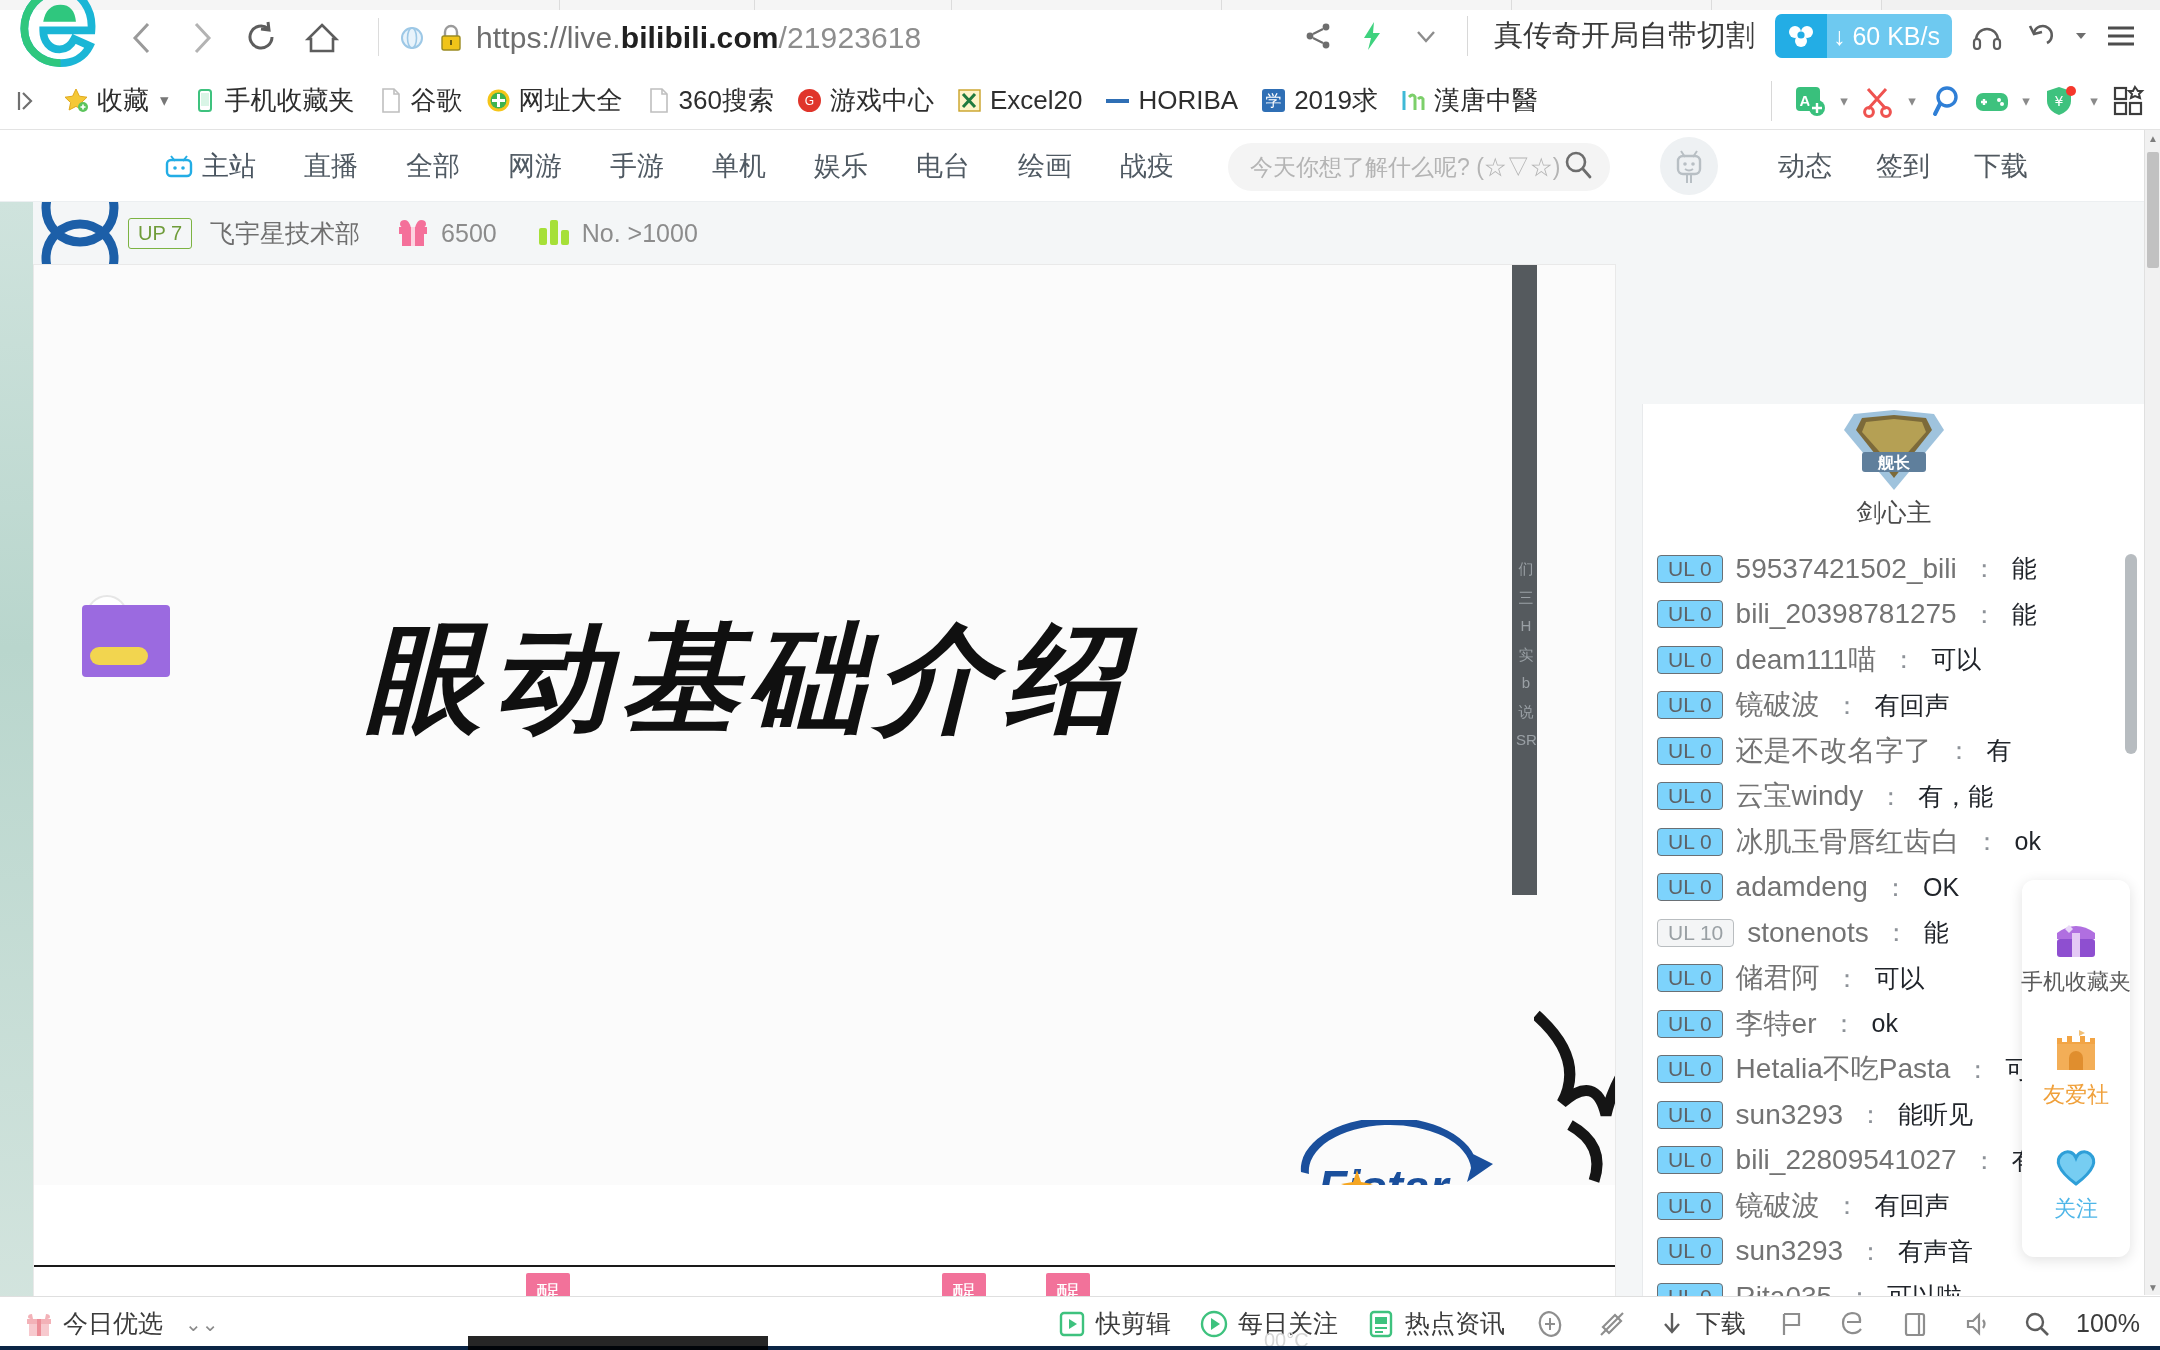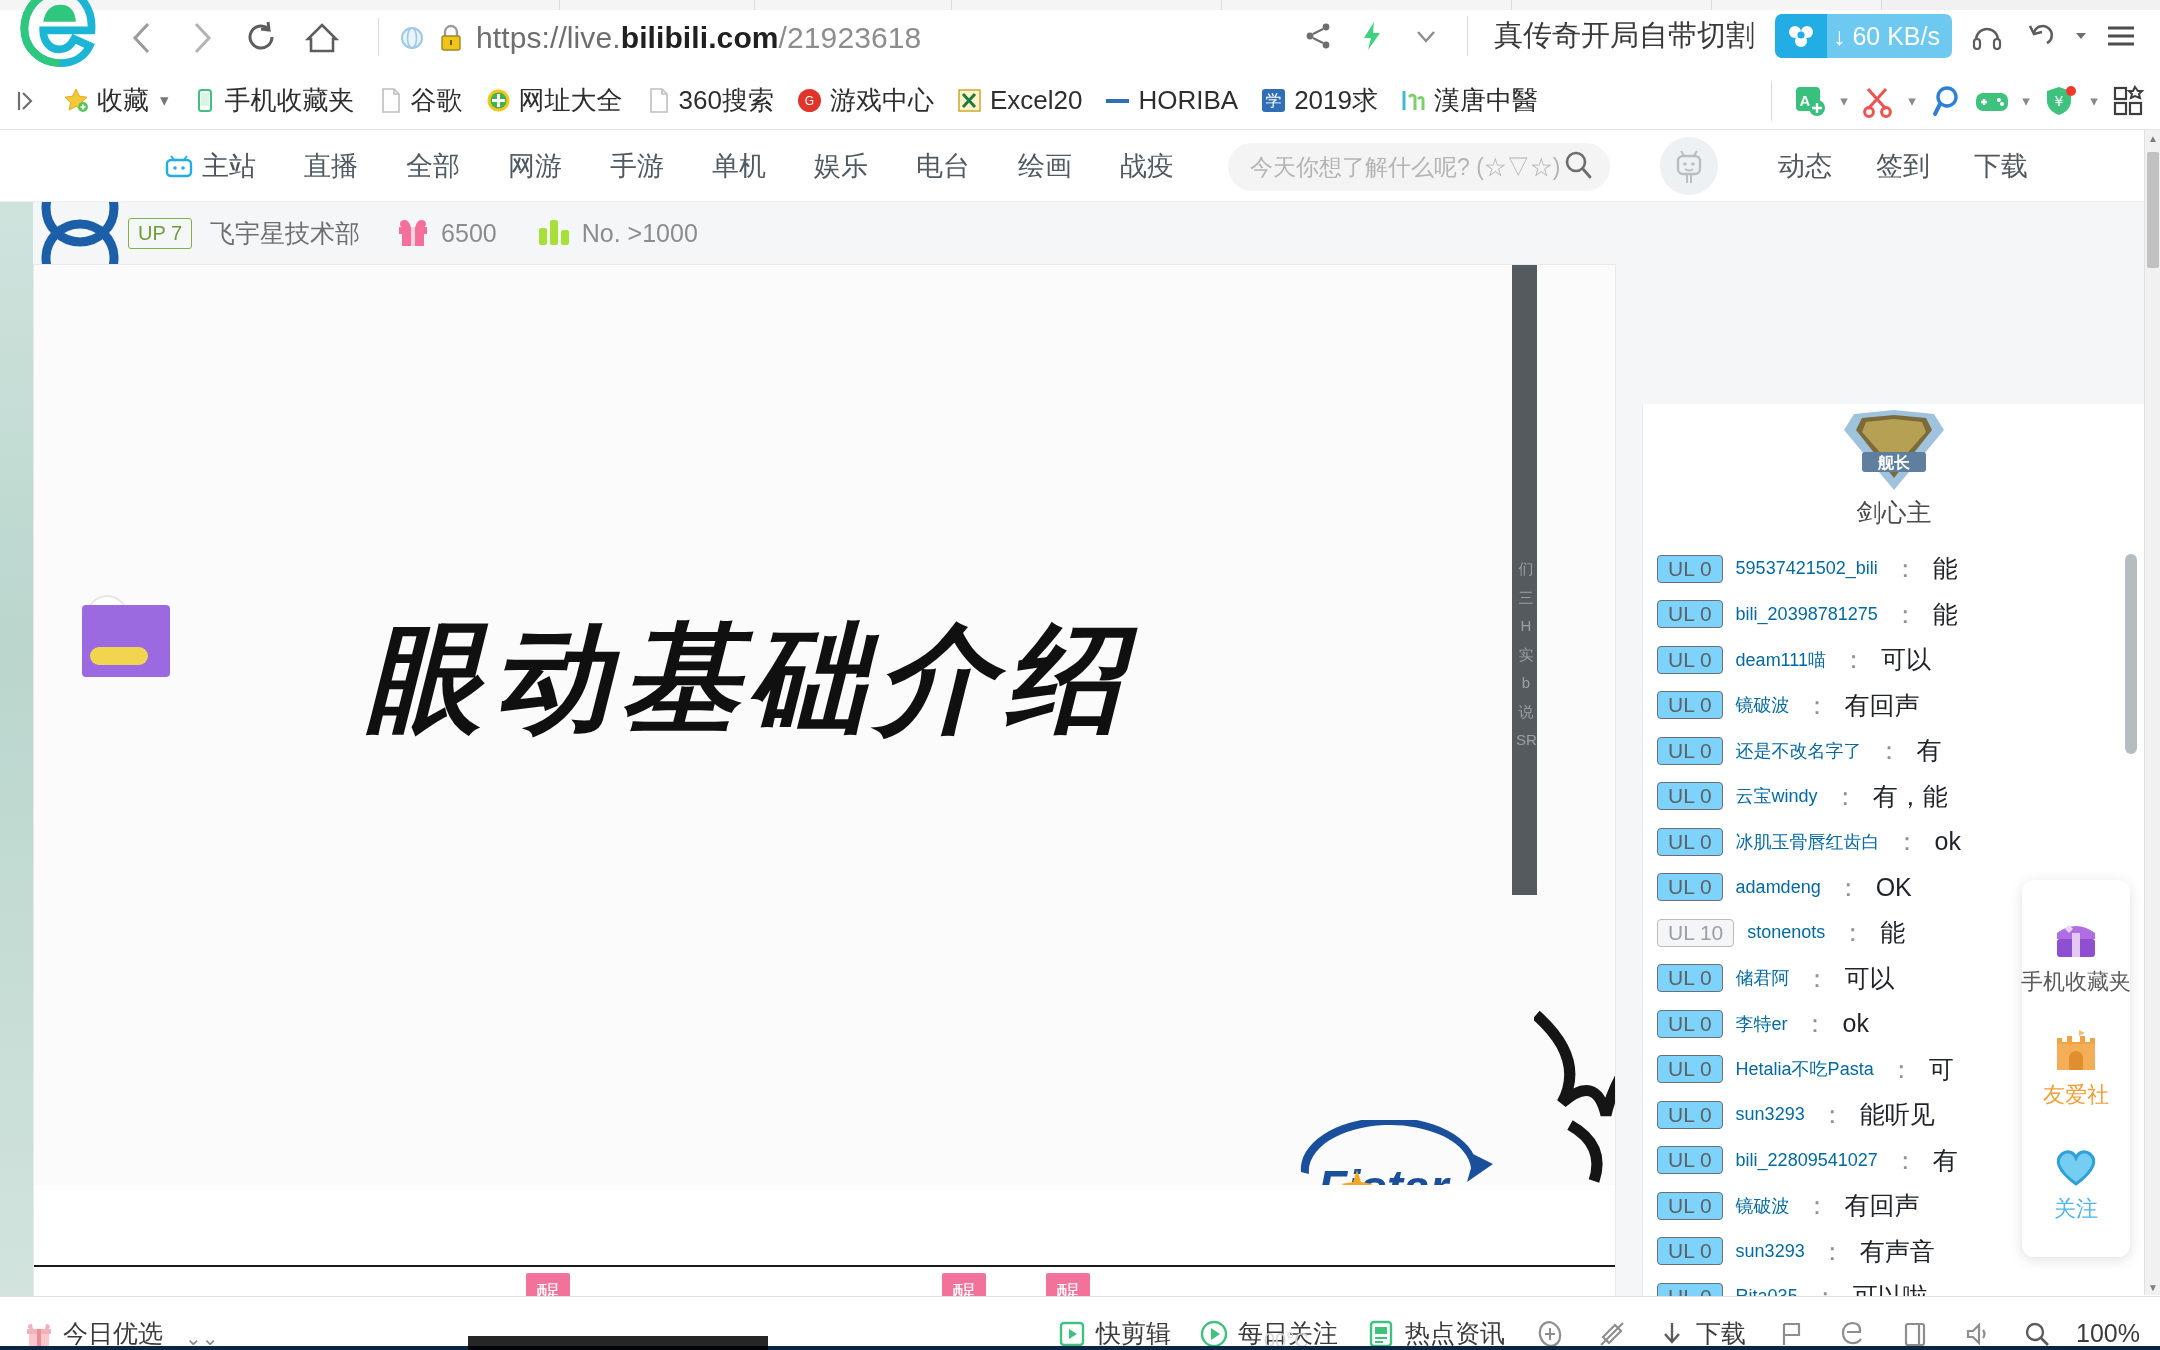--- a/index.html
+++ b/index.html
@@ -224,21 +224,21 @@
     padding: 6px 0 0 8px; overflow: hidden;
   }
   .chat-row {
     display: flex; align-items: center; height: 45.5px; gap: 13px; padding-left: 6px;
   }
   .ul-badge {
     border: 1px solid #6a7075; color: #5d6267; font-size: 21px; padding: 1px 10px;
     border-radius: 4px; white-space: nowrap; flex: none; background: #7dd3fc;
   }
   .ul-badge.gray { border-color: #b9bdc0; color: #9aa0a4; background: #f4f5f6; }
-  .chat-user { color: #0369a1; font-size: 18px; white-space: nowrap; }
+  .chat-user { color: #737373; font-size: 28px; white-space: nowrap; }
   .chat-sep { color: #8d9298; font-size: 25px; padding: 0 2px; }
   .chat-msg { color: #20242a; font-size: 25px; white-space: nowrap; }
   .chat-scroll {
     position: absolute; right: 8px; top: 150px; width: 12px; height: 200px;
     background: #b7bcc0; border-radius: 6px;
   }
 
   .side-dock {
     position: absolute; left: 2022px; top: 678px; width: 108px; height: 377px;
     background: #ffffff; border-radius: 12px; box-shadow: 0 3px 14px rgba(0,0,0,.12);
@@ -261,21 +261,21 @@
   .page-scroll .ps-thumb {
     position: absolute; left: 2px; top: 22px; width: 12px; height: 116px;
     background: #c1c1c1; border-radius: 2px;
   }
   .page-scroll .ps-down { position: absolute; bottom: 0; }
 
   
   .statusbar {
     position: absolute; left: 0; bottom: 0; width: 2160px; height: 54px;
     background: #ffffff; border-top: 1px solid #dfdfdf;
-    display: flex; align-items: flex-end; padding: 0 10px;
+    display: flex; align-items: center; padding: 0 10px;
   }
   .sb-item { display: flex; align-items: center; gap: 9px; padding: 0 14px; font-size: 25px; color: #3b3b3b; white-space: nowrap; }
   .sb-ico { width: 30px; height: 30px; display:flex; align-items:center; justify-content:center; flex:none; }
   .sb-news { text-decoration: underline; color: #2b2b2b; font-size: 25px; white-space: nowrap; }
   .sb-chev { color: #8a8a8a; font-size: 20px; padding: 0 8px; }
   .sb-right { margin-left: auto; display: flex; align-items: center; }
   .sb-zoom { font-size: 25px; color: #3b3b3b; padding: 0 10px; }
   .sb-bottom-strip {
     position: absolute; left: 0; bottom: -6px; width: 2160px; height: 10px; background: #0b2545;
   }

